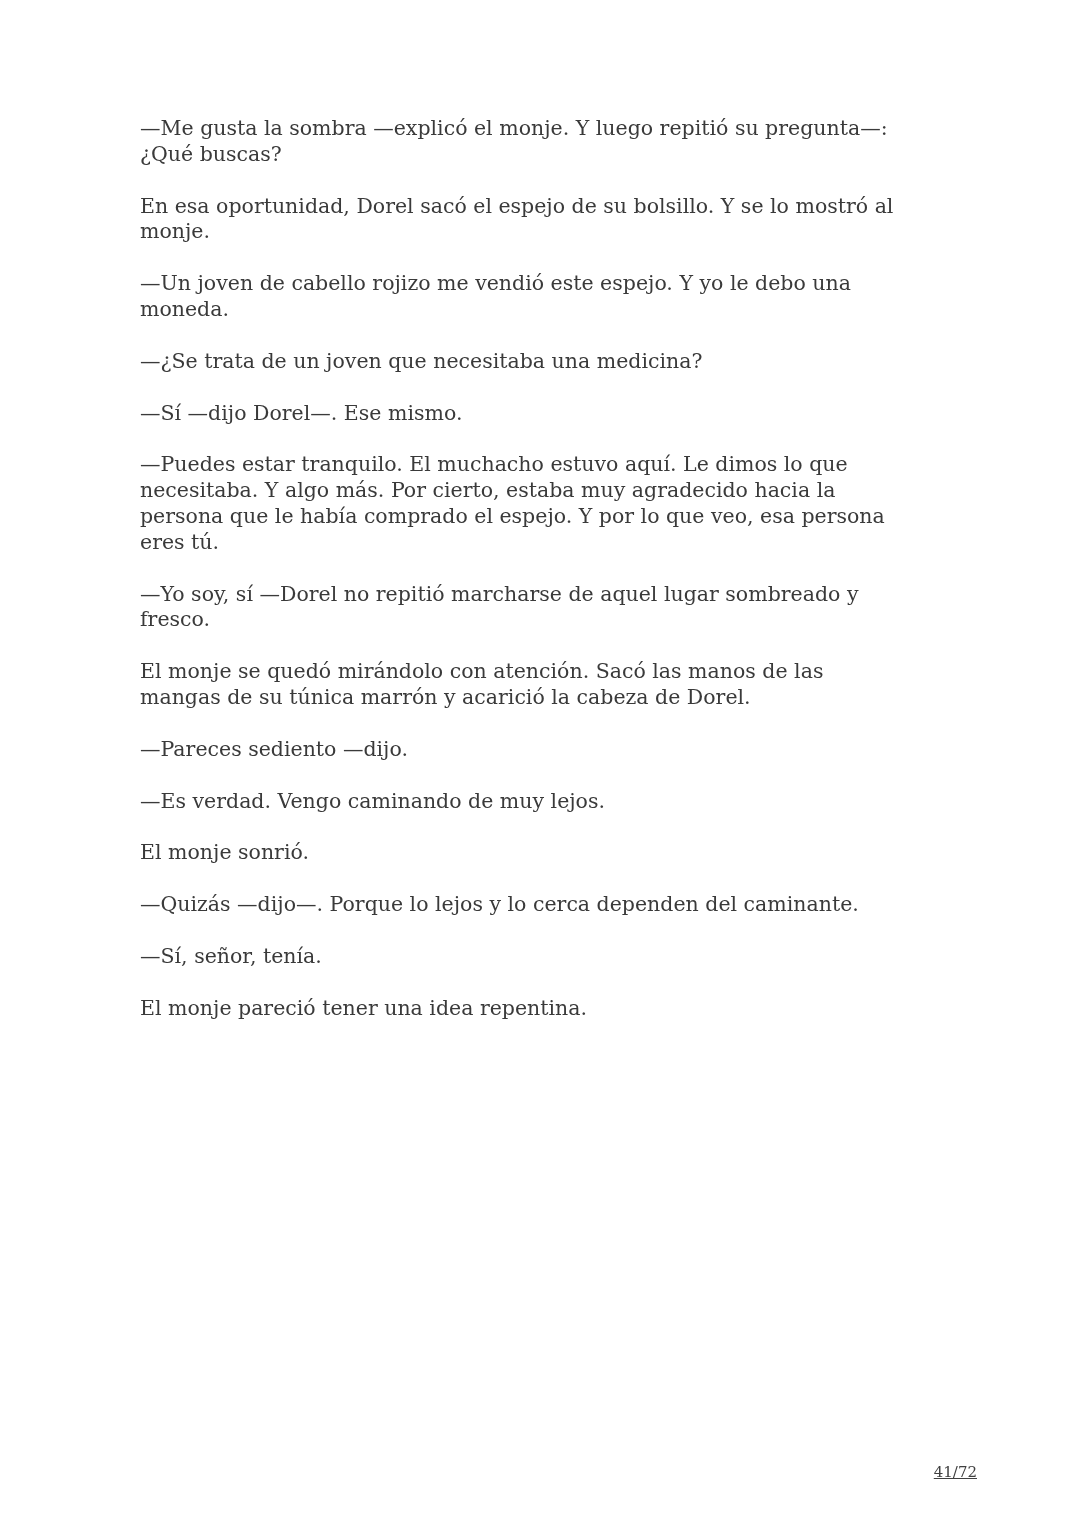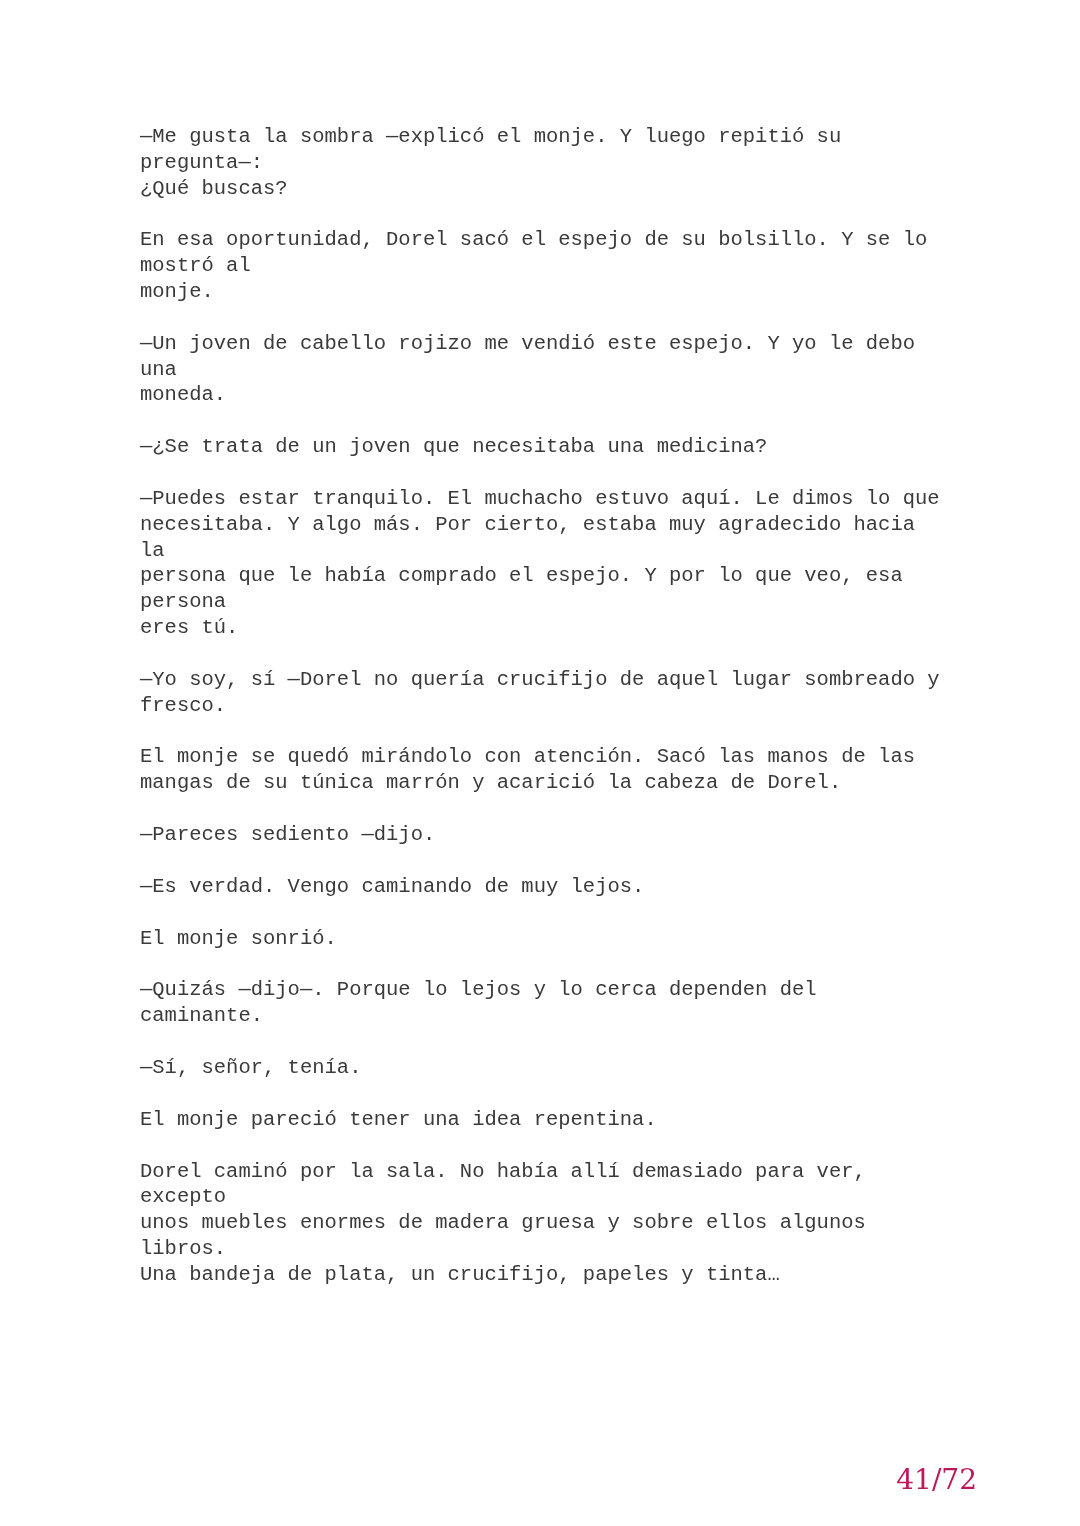--- a/index.html
+++ b/index.html
@@ -2,49 +2,47 @@
 <html><head>
   <meta charset="utf-8">
   <style>
     html, body { margin: 0; padding: 0; background: #ffffff; }
     body { width: 1080px; height: 1526px; position: relative; overflow: hidden; }
     .page {
       position: absolute; left: 140px; top: 116px; width: 800px;
       font-family: "DejaVu Serif", serif;
       font-size: 20.5px; line-height: 25.8px; color: #3a3a3a;
     }
-    .page p { margin: 8px 0 26px 0; white-space: pre-line; font-family: Liberation Mono, monospace; }
+    .page p { margin: 0 0 26px 0; white-space: pre-line; }
     .page-num {
       position: absolute; right: 103px; top: 1463px;
-      font-family: "DejaVu Serif", serif; font-size: 28px; color: #be185d;
+      font-family: "DejaVu Serif", serif; font-size: 15px; color: #404040; text-decoration: underline;
     }
   </style>
 </head>
 <body>
 
 <div class="page">
   <p>—Me gusta la sombra —explicó el monje. Y luego repitió su pregunta—:
 ¿Qué buscas?</p>
   <p>En esa oportunidad, Dorel sacó el espejo de su bolsillo. Y se lo mostró al
 monje.</p>
   <p>—Un joven de cabello rojizo me vendió este espejo. Y yo le debo una
 moneda.</p>
   <p>—¿Se trata de un joven que necesitaba una medicina?</p>
+  <p>—Sí —dijo Dorel—. Ese mismo.</p>
   <p>—Puedes estar tranquilo. El muchacho estuvo aquí. Le dimos lo que
 necesitaba. Y algo más. Por cierto, estaba muy agradecido hacia la
 persona que le había comprado el espejo. Y por lo que veo, esa persona
 eres tú.</p>
-  <p>—Yo soy, sí —Dorel no quería crucifijo de aquel lugar sombreado y
+  <p>—Yo soy, sí —Dorel no repitió marcharse de aquel lugar sombreado y
 fresco.</p>
   <p>El monje se quedó mirándolo con atención. Sacó las manos de las
 mangas de su túnica marrón y acarició la cabeza de Dorel.</p>
   <p>—Pareces sediento —dijo.</p>
   <p>—Es verdad. Vengo caminando de muy lejos.</p>
   <p>El monje sonrió.</p>
   <p>—Quizás —dijo—. Porque lo lejos y lo cerca dependen del caminante.</p>
   <p>—Sí, señor, tenía.</p>
   <p>El monje pareció tener una idea repentina.</p>
-  <p>Dorel caminó por la sala. No había allí demasiado para ver, excepto
-unos muebles enormes de madera gruesa y sobre ellos algunos libros.
-Una bandeja de plata, un crucifijo, papeles y tinta…</p>
 </div>
 
 <div class="page-num">41/72</div>
 
 </body></html>

